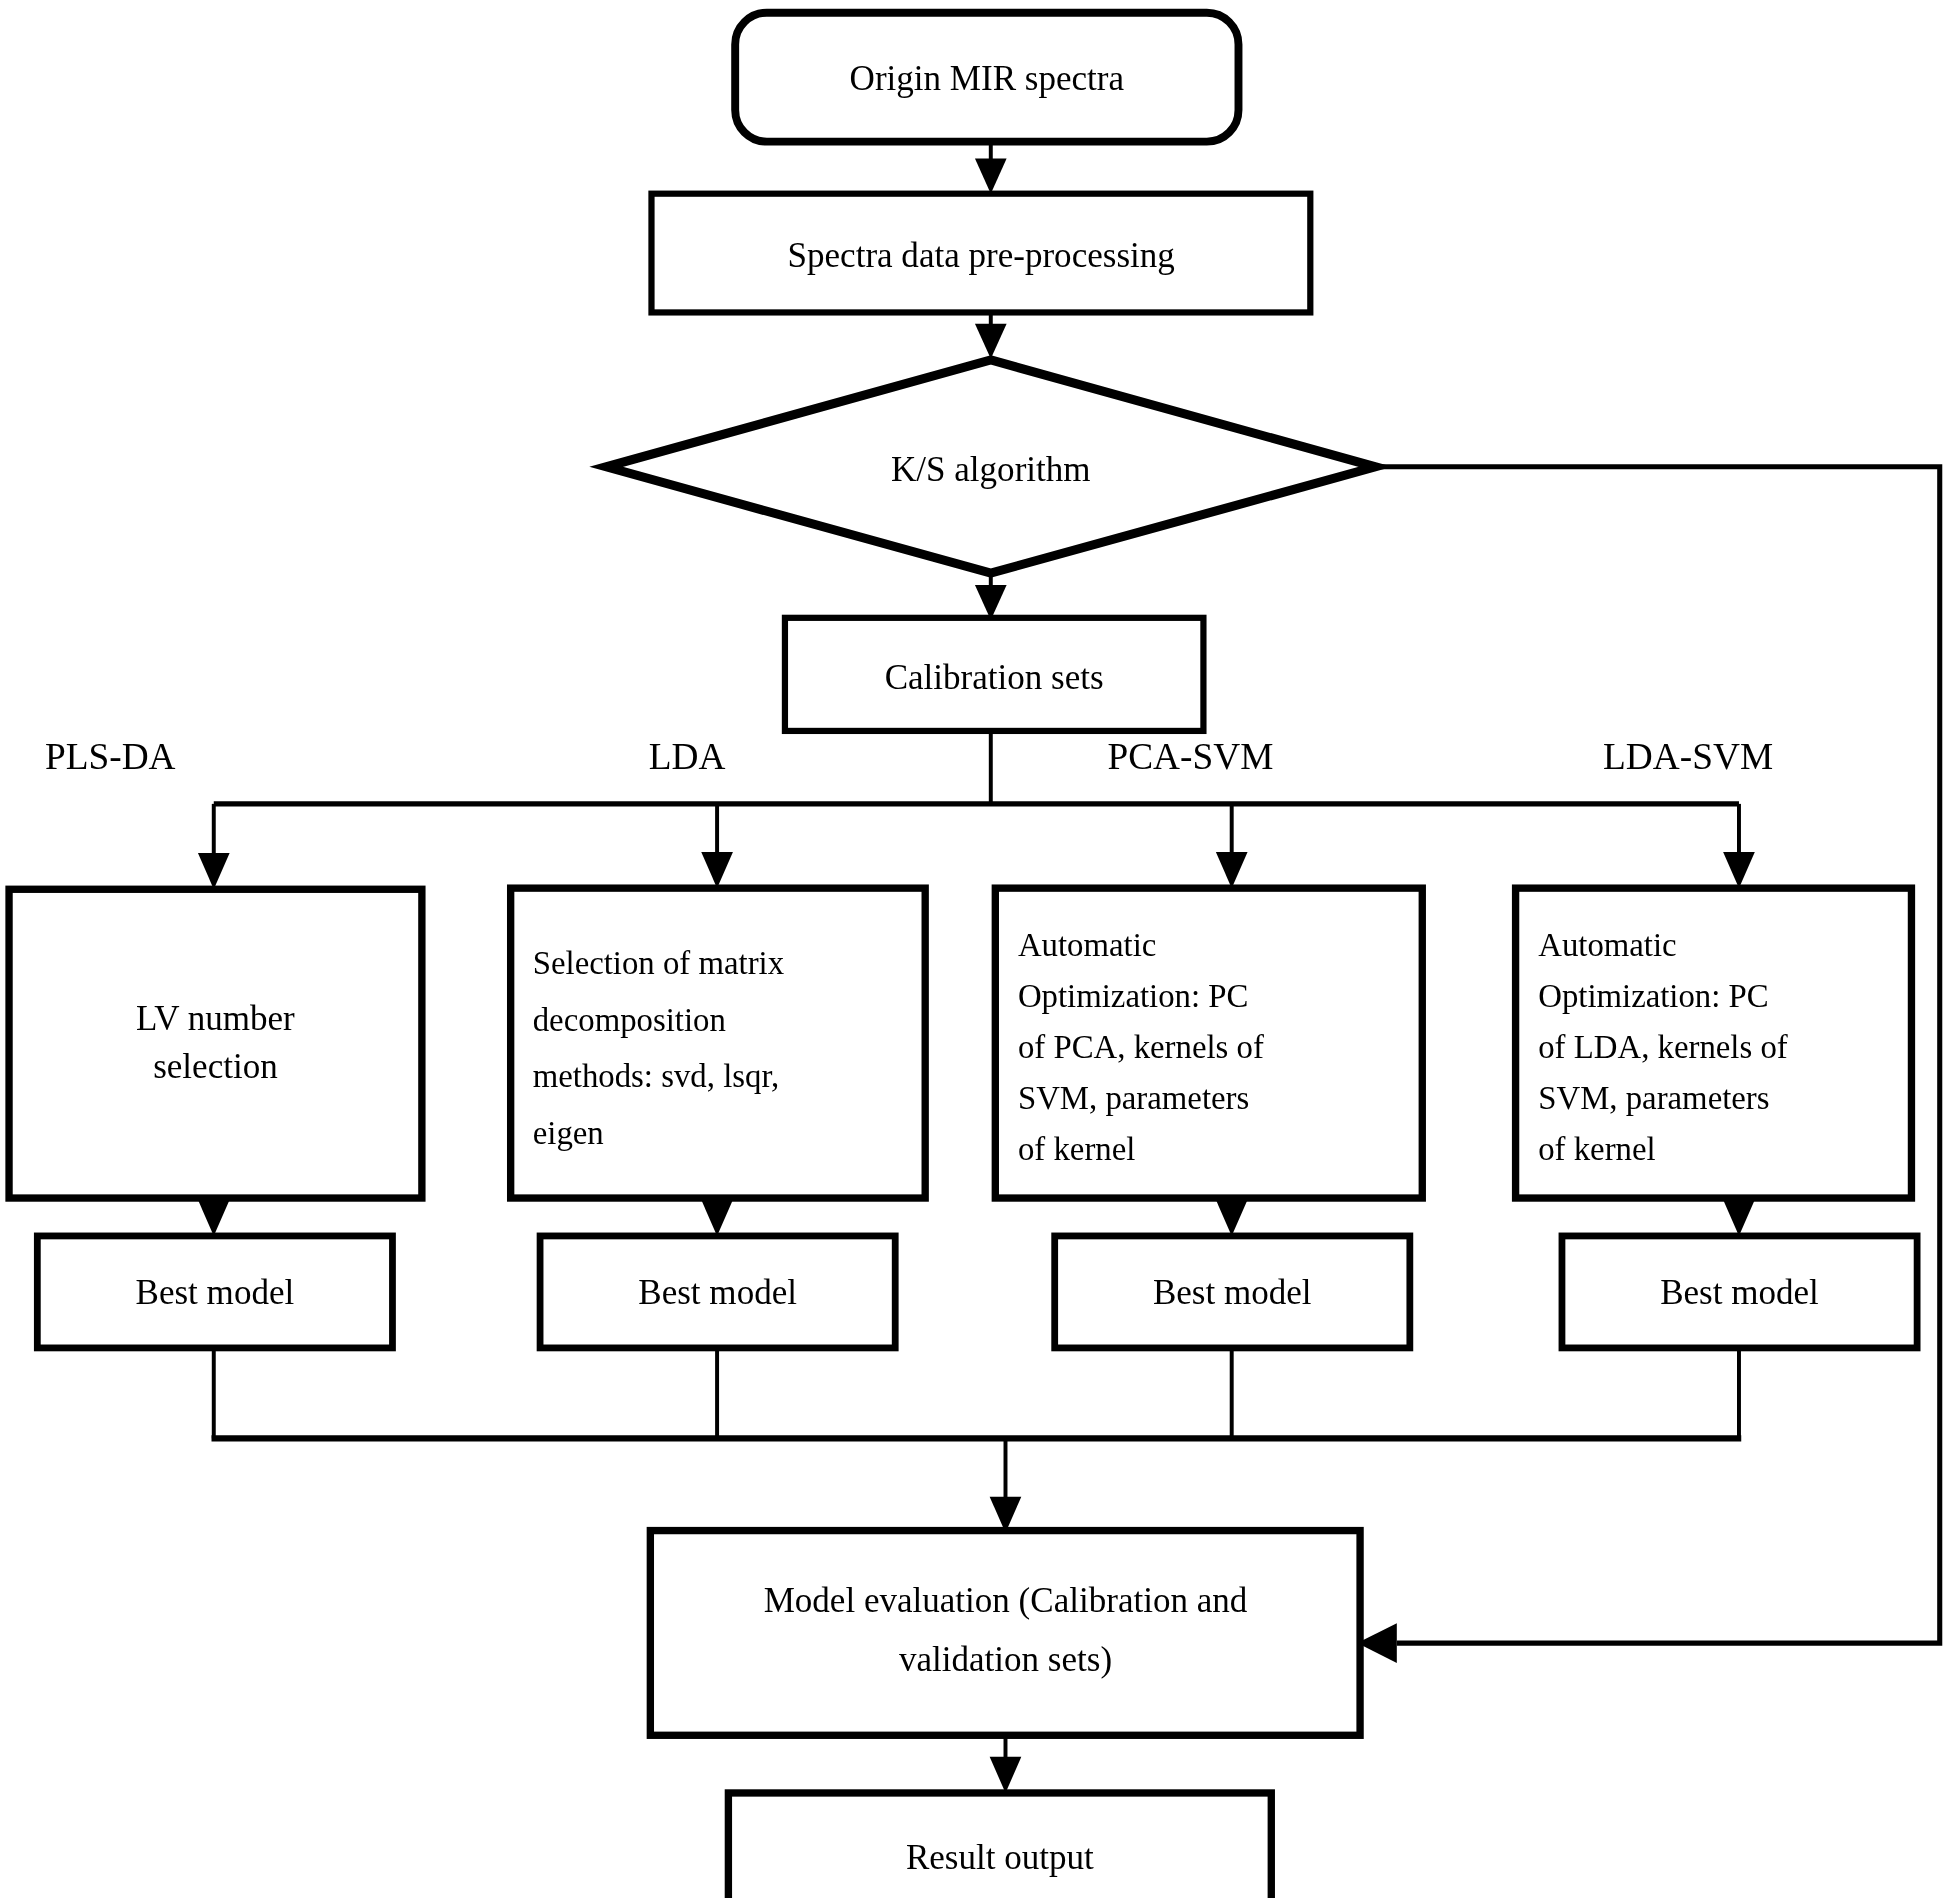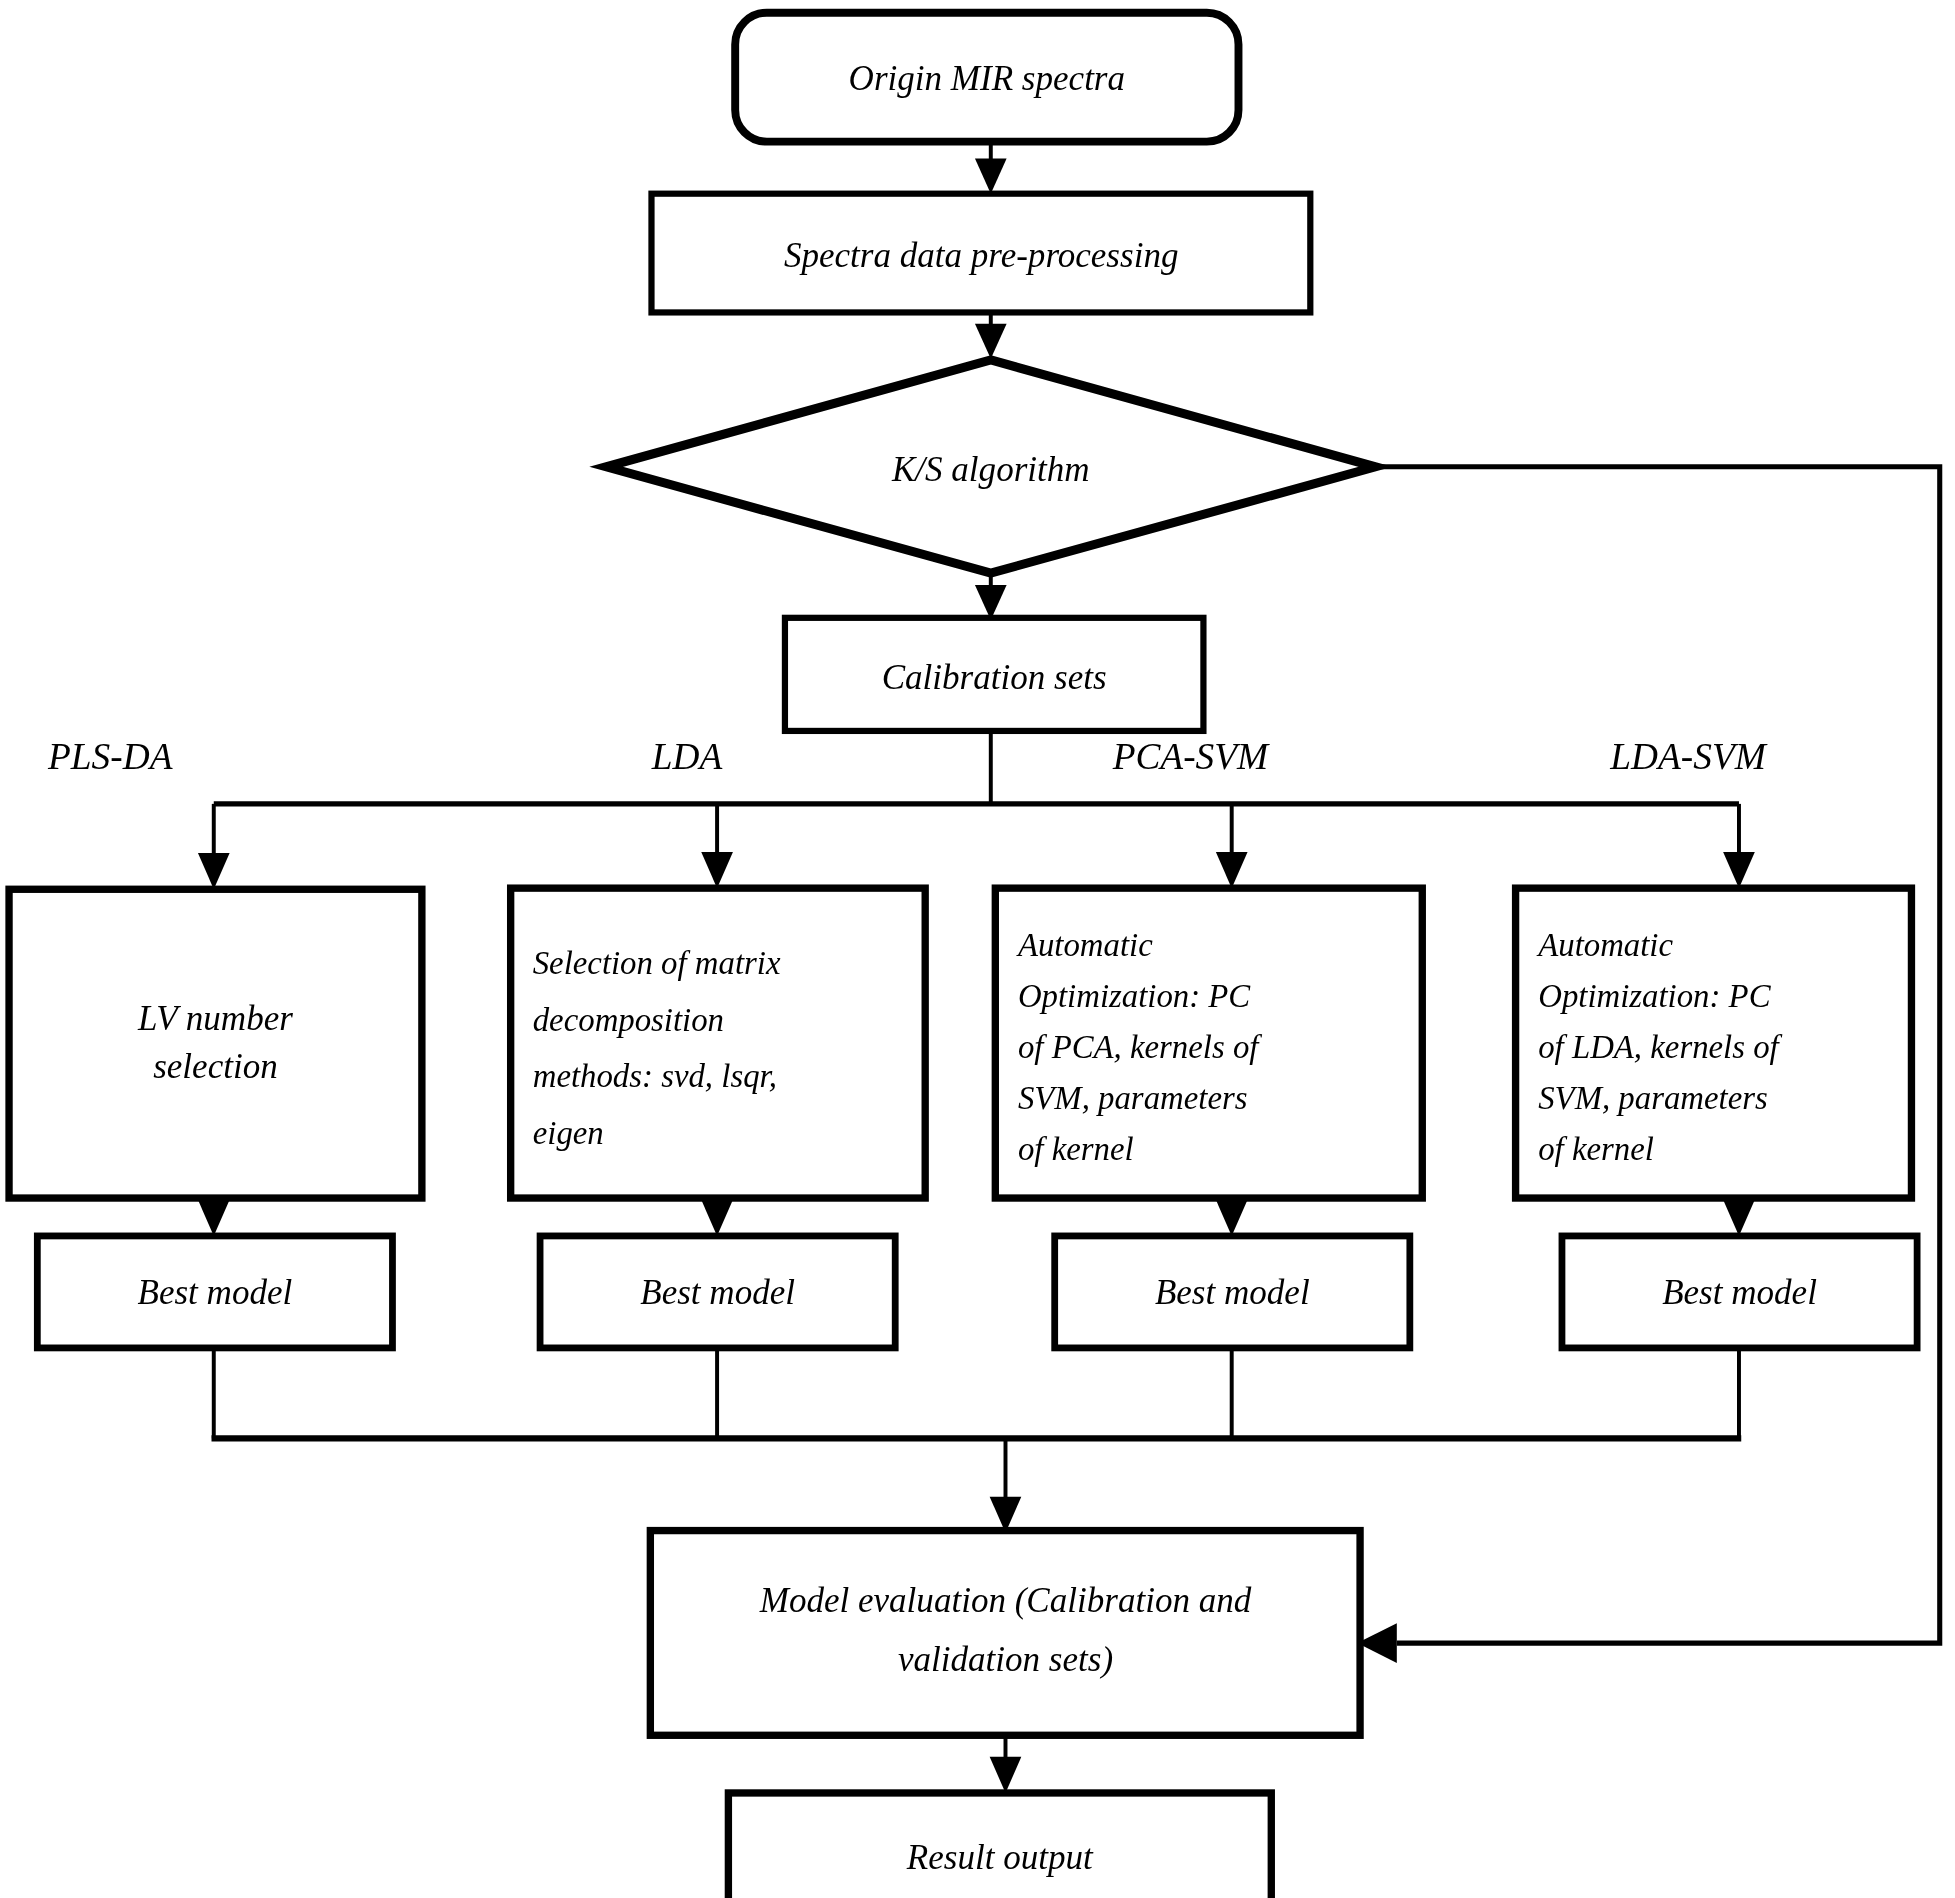--- a/index.html
+++ b/index.html
@@ -11,21 +11,20 @@
     width: 1955px;
     height: 1899px;
     font-family: "Liberation Serif", "DejaVu Serif", serif;
     overflow: hidden;
   }
   #flowchart-root {
     position: relative;
     width: 1955px;
     height: 1899px;
     background: #ffffff;
-    font-style: italic;
   }
   svg.diagram {
     display: block;
     width: 1955px;
     height: 1899px;
   }
   .node-shape {
     fill: #ffffff;
     stroke: #000000;
   }

